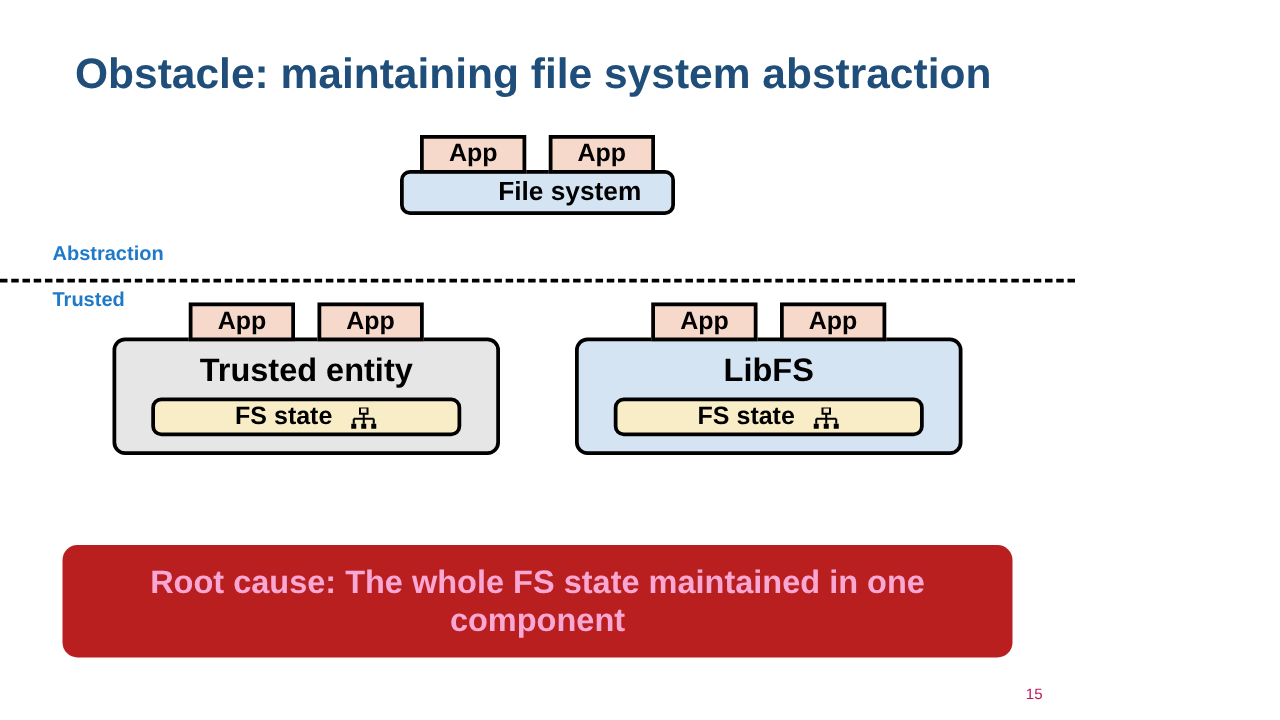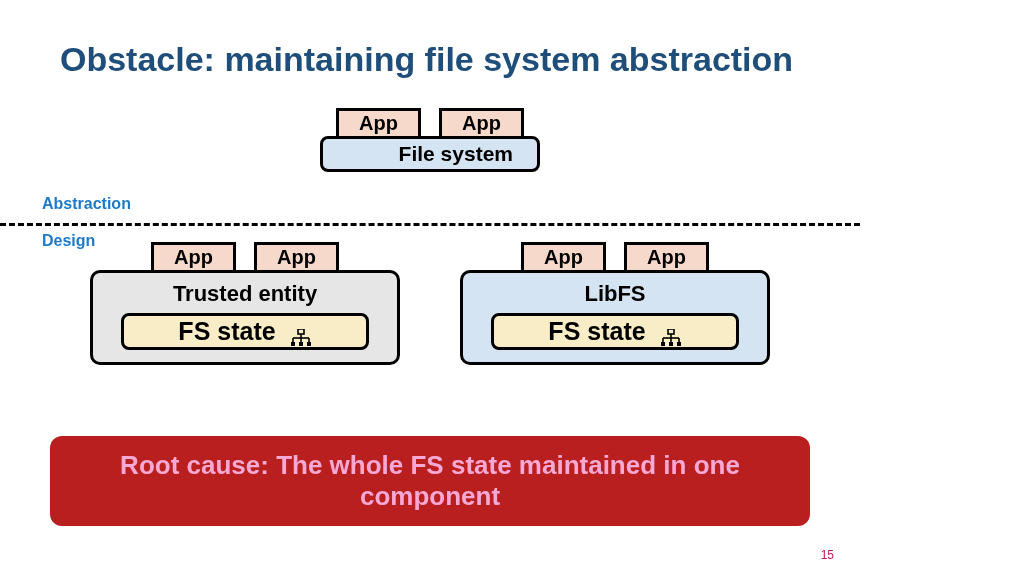--- a/index.html
+++ b/index.html
@@ -12,22 +12,22 @@
   .dashed-divider { position: absolute; left: 0; right: 0; top: 223px; border-top: 3px dashed #000; }
   .abstraction-row { position: absolute; left: 0; right: 0; top: 108px; display: flex; justify-content: center; }
   .design-row { position: absolute; left: 0; right: 0; top: 242px; display: flex; justify-content: center; gap: 60px; }
   .stack { display: flex; flex-direction: column; align-items: center; }
   .apps-row { display: flex; gap: 18px; margin-bottom: -3px; z-index: 2; position: relative; }
   .app-box { background: #f7d9cc; border: 3px solid #000; border-radius: 0; padding: 1px 20px; font-size: 20px; font-weight: 700; text-align: center; min-width: 80px; }
   .fs-box { background: #d5e4f2; border: 3px solid #000; border-radius: 8px; padding: 3px 24px; font-size: 21px; font-weight: 700; text-align: right; min-width: 220px; }
   .container-box { border: 3px solid #000; border-radius: 10px; padding: 8px 14px 12px 14px; min-width: 310px; display: flex; flex-direction: column; align-items: center; }
   .container-gray { background: #e6e6e6; }
   .container-blue { background: #d5e4f2; }
-  .container-title { font-size: 22px; font-weight: 700; text-align: center; margin-bottom: 6px; }
-  .fsstate-box { background: #f8edc6; border: 3px solid #000; border-radius: 8px; padding: 1px 18px; font-size: 25px; font-weight: 700; display: flex; align-items: center; justify-content: center; gap: 14px; width: 90%; }
+  .container-title { font-size: 26px; font-weight: 700; text-align: center; margin-bottom: 6px; }
+  .fsstate-box { background: #f8edc6; border: 3px solid #000; border-radius: 8px; padding: 1px 18px; font-size: 20px; font-weight: 700; display: flex; align-items: center; justify-content: center; gap: 14px; width: 90%; }
   .tree-icon { display: inline-block; width: 22px; height: 18px; position: relative; top: 1px; }
   .banner { position: absolute; left: 50px; right: 50px; top: 436px; background: #b91f1f; color: #f9a8d4; border-radius: 12px; padding: 14px 20px; text-align: center; font-size: 26px; font-weight: 700; }
   .page-num { position: absolute; right: 26px; bottom: 14px; font-size: 12px; color: #be185d; }
 </style>
 </head>
 <body>
 
 <div class="slide">
 
   <div class="title">Obstacle: maintaining file system abstraction</div>
@@ -37,21 +37,21 @@
       <div class="apps-row">
         <div class="app-box">App</div>
         <div class="app-box">App</div>
       </div>
       <div class="fs-box">File system</div>
     </div>
   </div>
 
   <div class="section-label label-abstraction">Abstraction</div>
   <div class="dashed-divider"></div>
-  <div class="section-label label-design">Design</div>
+  <div class="section-label label-design">Trusted</div>
 
   <div class="design-row">
 
     <div class="stack">
       <div class="apps-row">
         <div class="app-box">App</div>
         <div class="app-box">App</div>
       </div>
       <div class="container-box container-gray">
         <div class="container-title">Trusted entity</div>

